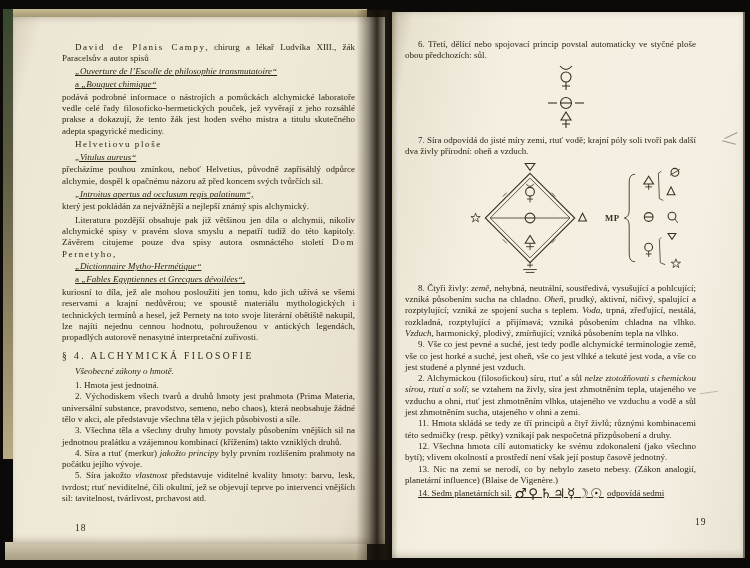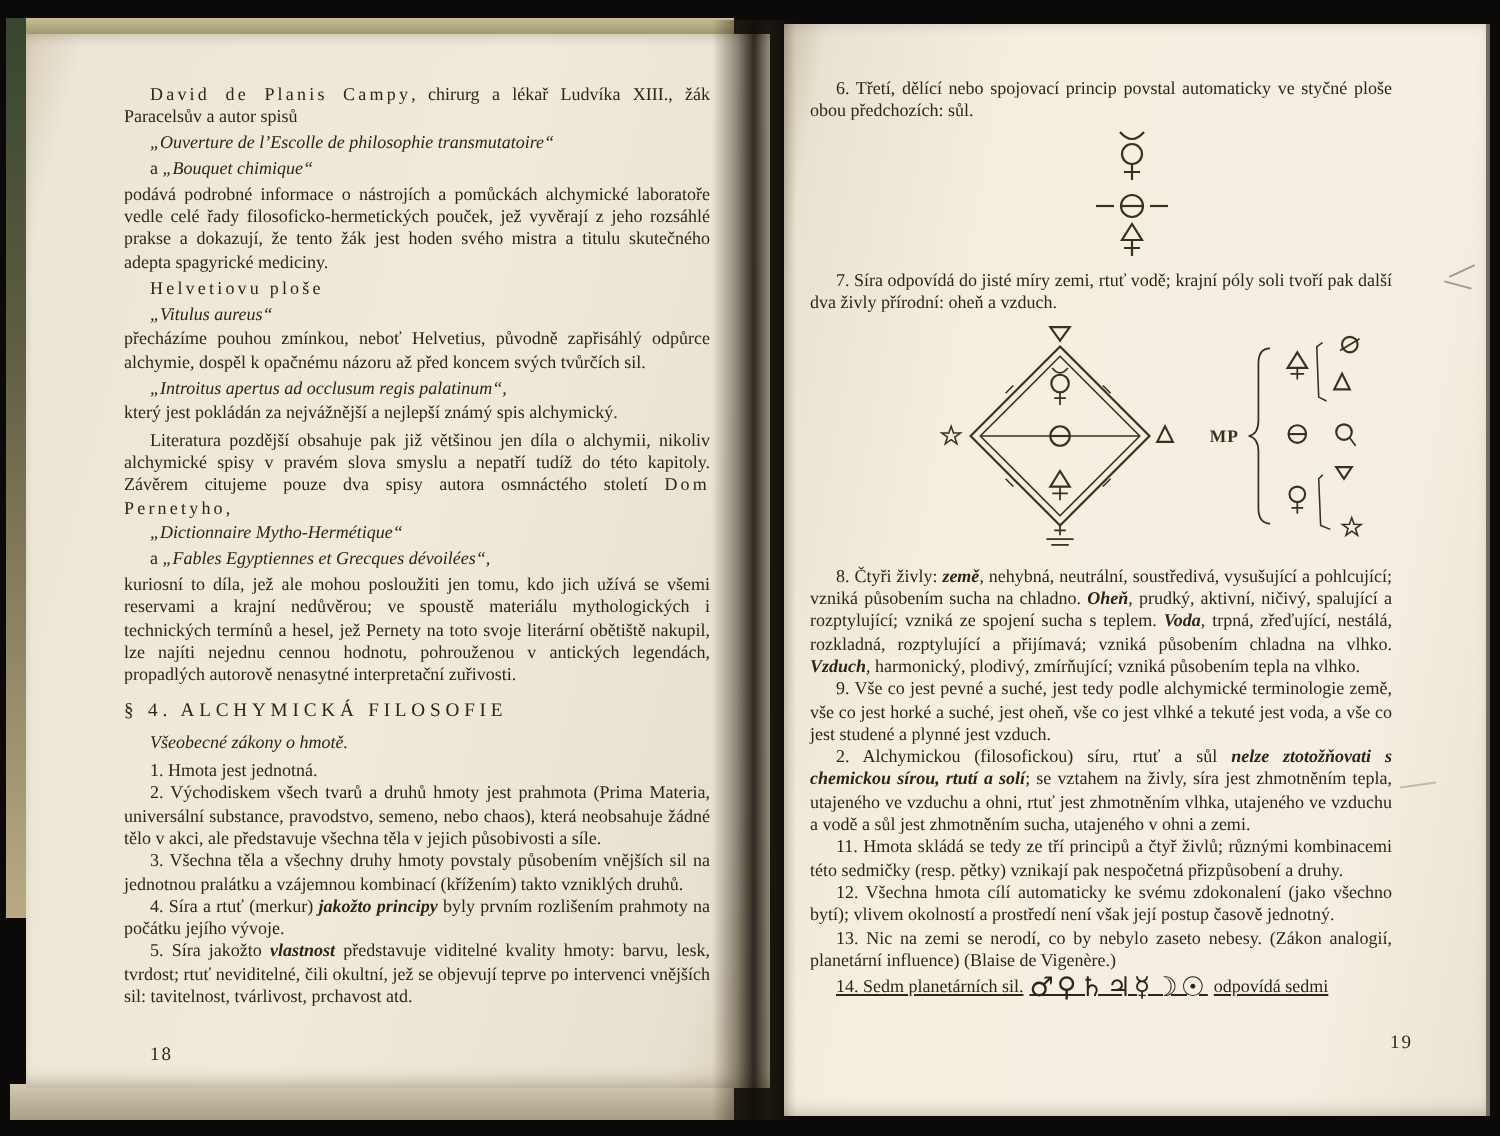--- a/index.html
+++ b/index.html
@@ -34,24 +34,24 @@
       rgba(22,16,9,.88) 50%, rgba(48,38,24,.45) 68%, rgba(40,30,18,0) 100%);
   }
 
   .textcol { position:absolute; color:#2e2417; font-size:9px; line-height:11.3px;
     text-align:justify; }
   .textcol-left  { left:49px; top:25px; width:293px; }
   .textcol-right { left:13px; top:27px; width:291px; }
 
   p { margin:0; }
   .indent { text-indent:13px; }
-  .q { text-align:left; font-style:italic; padding-left:13px; margin:1.5px 0; }
+  .q { text-align:left; font-style:italic; padding-left:13px; margin:1.5px 0;text-decoration:underline; }
   .q .rm { font-style:normal; }
   .spaced { letter-spacing:1.6px; }
-  .it { font-style:italic;font-weight:bold; }
+  .it { font-style:italic; }
   .sec-head { letter-spacing:2.4px; font-size:9.6px; margin:7px 0 4px; text-align:left; }
   .sub-head { font-style:italic; margin:0 0 3px; text-indent:13px; text-align:left; }
   .pageno { position:absolute; font-size:9.5px; color:#2e2417; }
   .pageno-left { left:62px; top:506px; letter-spacing:1px; }
   .pageno-right { left:303px; top:505px; letter-spacing:1px; }
 
   .fig { text-align:center; margin:2px 0;font-weight:bold; }
   .fig svg { stroke:#3a2f21; fill:none; stroke-width:1.1; }
   .fig-salt { margin-left:30px; }
   .fig-elements { text-align:left; margin:3px 0 3px 20px; }

